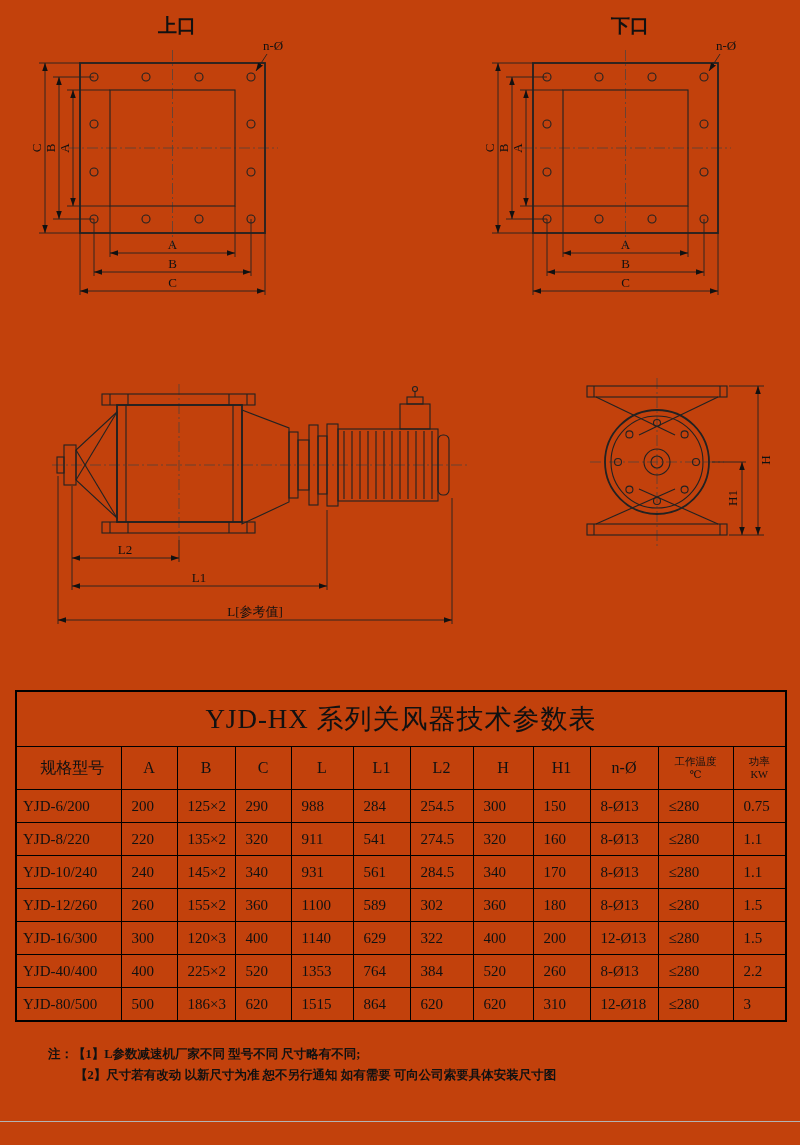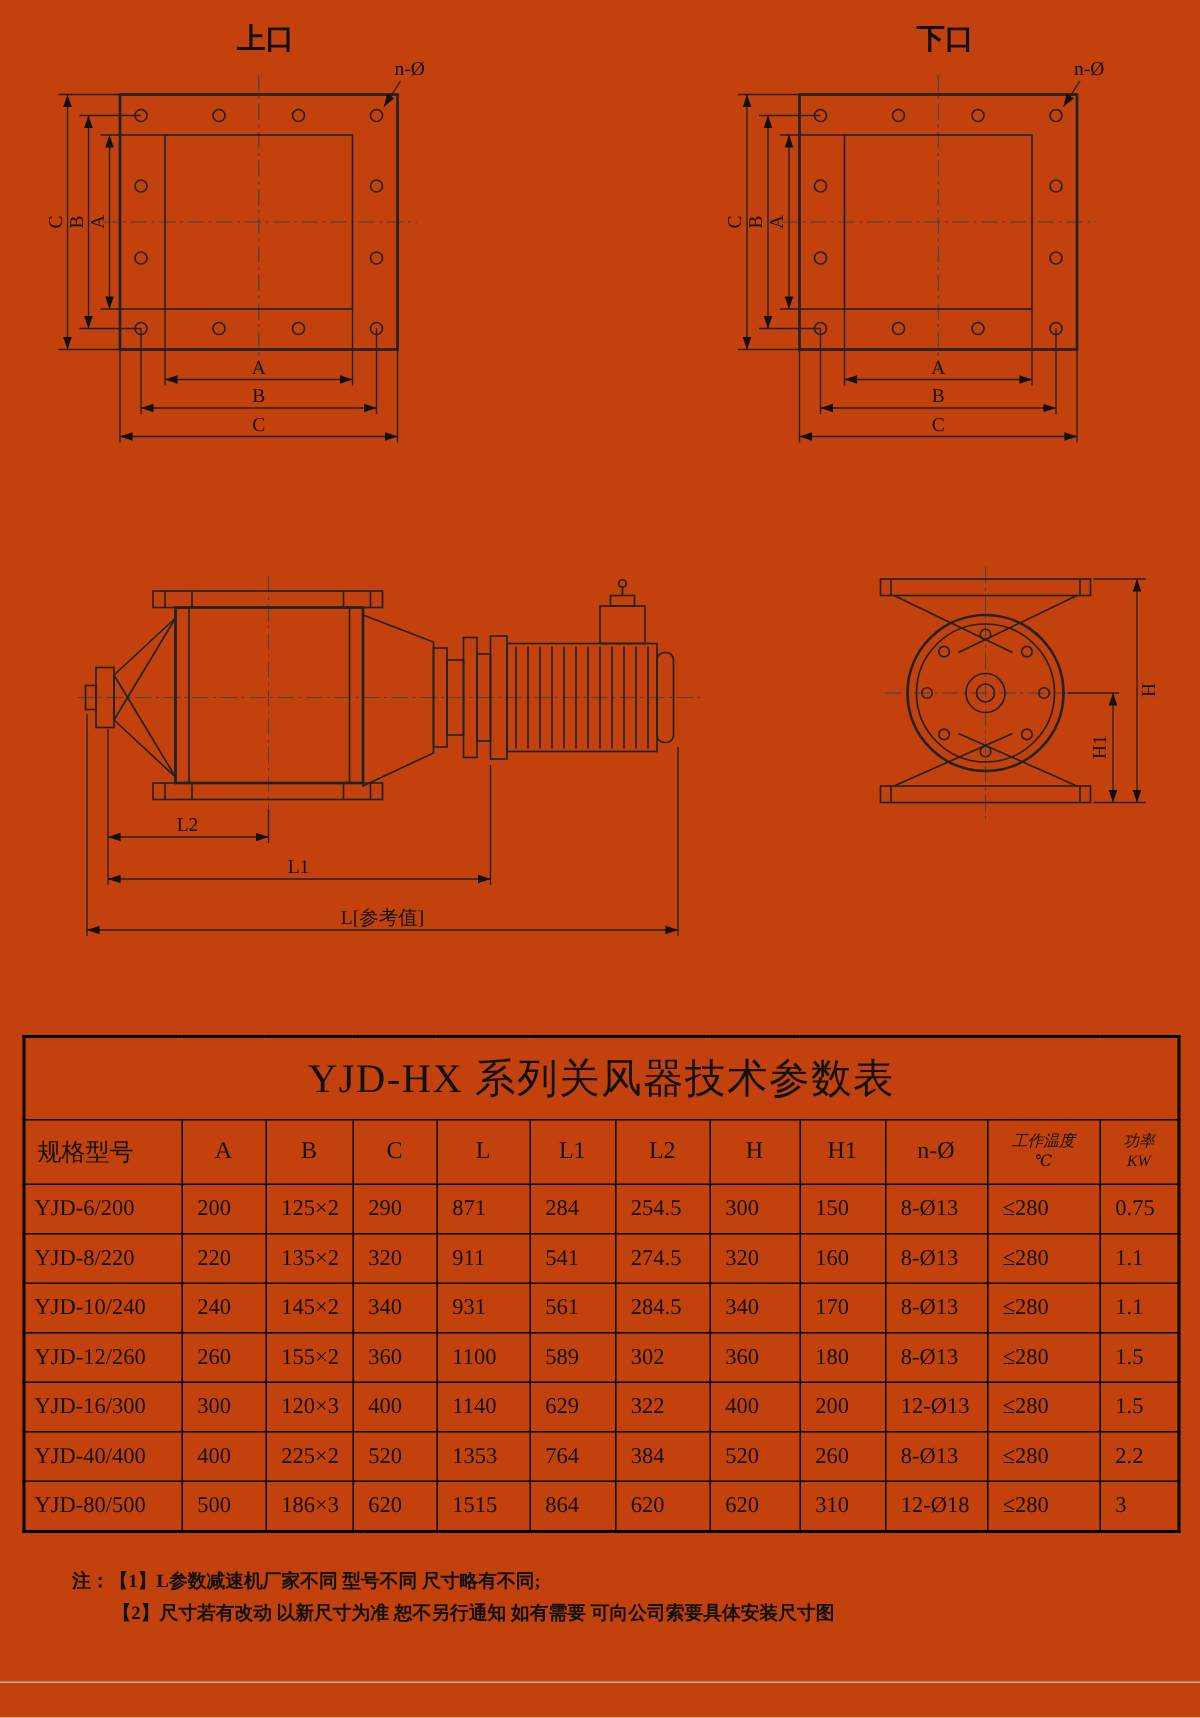--- a/index.html
+++ b/index.html
@@ -13,23 +13,23 @@
   svg .dim{stroke:#222;stroke-width:0.9;fill:none;}
   svg text{fill:#111;font-family:"Liberation Serif","DejaVu Serif",serif;}
   .t-title{font-size:19px;font-weight:600;}
   .t-dim{font-size:13px;}
   
   .table-wrap{position:absolute;left:15px;top:690px;width:720px;}
   table.spec{border-collapse:collapse;width:100%;table-layout:fixed;border:2px solid #000;}
   table.spec td,table.spec th{border:1px solid #000;font-weight:normal;overflow:hidden;white-space:nowrap;}
   .title-row td{height:52px;text-align:center;font-size:27px;font-weight:600;letter-spacing:1px;}
   .head-row th{height:40px;text-align:center;font-size:16px;}
-  .head-row th.leftcol{text-align:left;padding-left:8px;}
+  .head-row th.leftcol{text-align:center;padding-left:8px;}
   .head-row th.small2{font-size:10.5px;line-height:1.25;padding:0;}
-  .head-row th.small2 div{text-align:center;font-style:italic;}
+  .head-row th.small2 div{text-align:center;}
   tbody.rows td{height:30px;font-size:15px;text-align:left;padding-left:10px;}
   tbody.rows td.model{padding-left:6px;}
   
   .notes{position:absolute;left:48px;top:1044px;width:720px;font-size:12.5px;font-weight:600;line-height:1.65;}
   .notes .indent{padding-left:27px;}
   .bottom-rule{position:absolute;left:0;top:1121px;width:800px;border-top:1px solid #b3b3b3;}
 </style>
 </head>
 <body>
 
@@ -322,21 +322,21 @@
         </th>
       </tr>
       </tbody>
         <tbody class="rows">
 
       <tr>
           <td class="model">YJD-6/200</td>
           <td>200</td>
           <td>125×2</td>
           <td>290</td>
-          <td>871</td>
+          <td>988</td>
           <td>284</td>
           <td>254.5</td>
           <td>300</td>
           <td>150</td>
           <td>8-Ø13</td>
           <td>≤280</td>
           <td>0.75</td>
         </tr>
           <tr>
           <td class="model">YJD-8/220</td>

